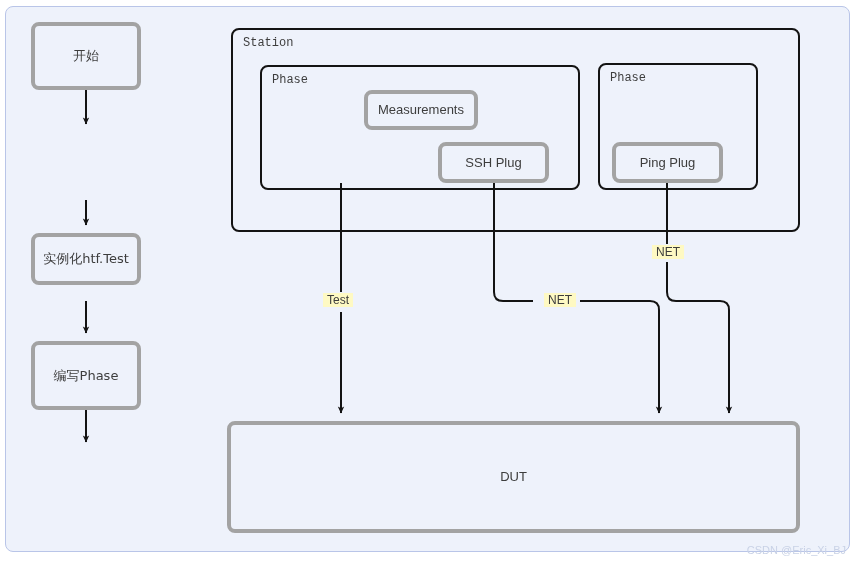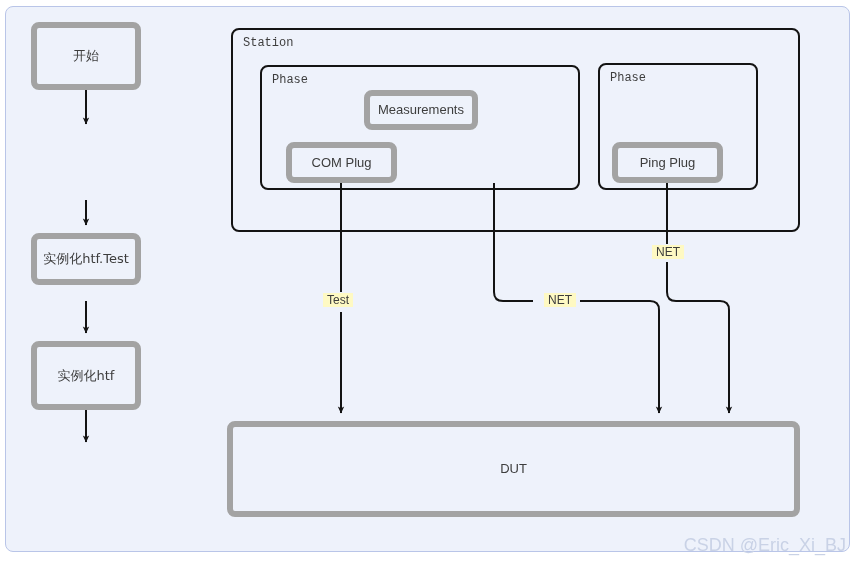--- a/index.html
+++ b/index.html
@@ -33,21 +33,21 @@
     left: 0;
     top: 0;
     width: 860px;
     height: 564px;
     pointer-events: none;
   }
   .node {
     position: absolute;
     box-sizing: border-box;
     background: #eef2fb;
-    border: 6px solid #a3a3a3;
+    border: 4px solid #a3a3a3;
     border-radius: 8px;
     display: flex;
     align-items: center;
     justify-content: center;
     text-align: center;
     color: #3d3d3d;
     font-size: 13px;
     line-height: 1.35;
     white-space: pre-line;
   }
@@ -71,60 +71,60 @@
     font-size: 12px;
     color: #3d3d3d;
     background: #fef9c3;
     padding: 0 4px;
     white-space: nowrap;
   }
   .watermark {
     position: absolute;
     right: 14px;
     bottom: 8px;
-    font-size: 18px;
+    font-size: 11px;
     color: #c9d2e6;
     white-space: nowrap;
   }
   .cjk { font-family: "DejaVu Sans", "Liberation Sans", sans-serif; }
 </style>
 </head>
 <body>
 
 <div id="canvas">
   <div id="board"></div>
 
   <div class="node cjk" style="left:31px; top:22px; width:110px; height:68px;">开始</div>
 
 
   <div class="node cjk" style="left:31px; top:233px; width:110px; height:52px;">实例化htf.Test</div>
 
-  <div class="node cjk" style="left:31px; top:341px; width:110px; height:69px;">实例化htf</div>
+  <div class="node cjk" style="left:31px; top:341px; width:110px; height:69px;">编写Phase</div>
 
 
   <div class="container-node" style="left:231px; top:28px; width:569px; height:204px;">
     <span class="container-label">Station</span>
   </div>
 
   <div class="container-node" style="left:260px; top:65px; width:320px; height:125px;">
     <span class="container-label">Phase</span>
   </div>
 
   <div class="node" style="left:364px; top:90px; width:114px; height:40px;">Measurements</div>
 
-  <div class="node" style="left:286px; top:142px; width:111px; height:41px;">COM Plug</div>
 
+  <div class="node" style="left:438px; top:142px; width:111px; height:41px;">SSH Plug</div>
 
   <div class="container-node" style="left:598px; top:63px; width:160px; height:127px;">
     <span class="container-label">Phase</span>
   </div>
 
   <div class="node" style="left:612px; top:142px; width:111px; height:41px;">Ping Plug</div>
 
-  <div class="node" style="left:227px; top:421px; width:573px; height:96px;">DUT</div>
+  <div class="node" style="left:227px; top:421px; width:573px; height:112px;">DUT</div>
 
   <svg class="svg-layer" viewBox="0 0 860 564">
     <defs>
       <marker id="arrow" markerWidth="10" markerHeight="10" refX="7.2" refY="3.6" orient="auto" markerUnits="userSpaceOnUse">
         <path d="M0.6,0.4 L7.6,3.6 L0.6,6.8 L2.4,3.6 Z" fill="#131313"></path>
       </marker>
     </defs>
 
     <g stroke="#131313" stroke-width="2" fill="none">
       <line x1="86" y1="90" x2="86" y2="124" marker-end="url(#arrow)"></line>

